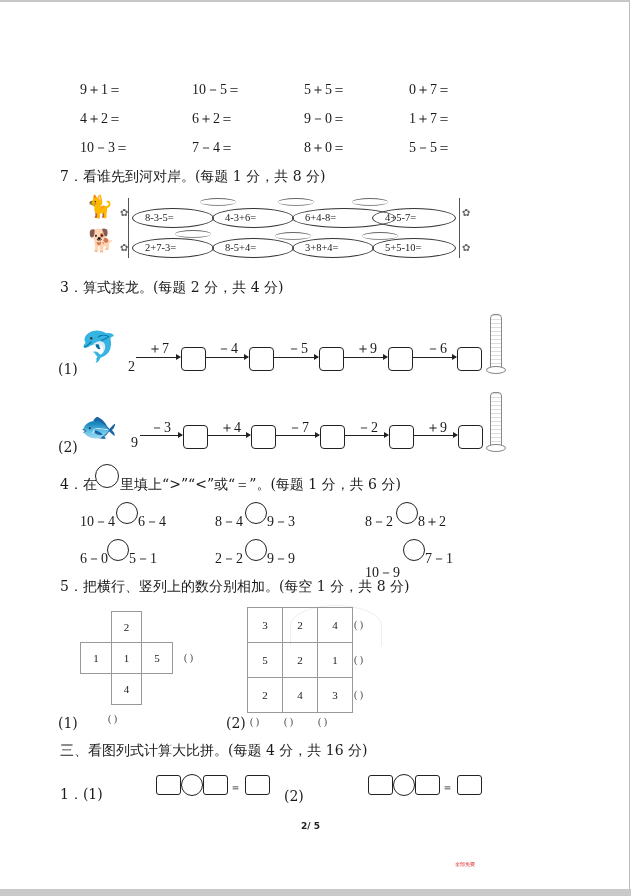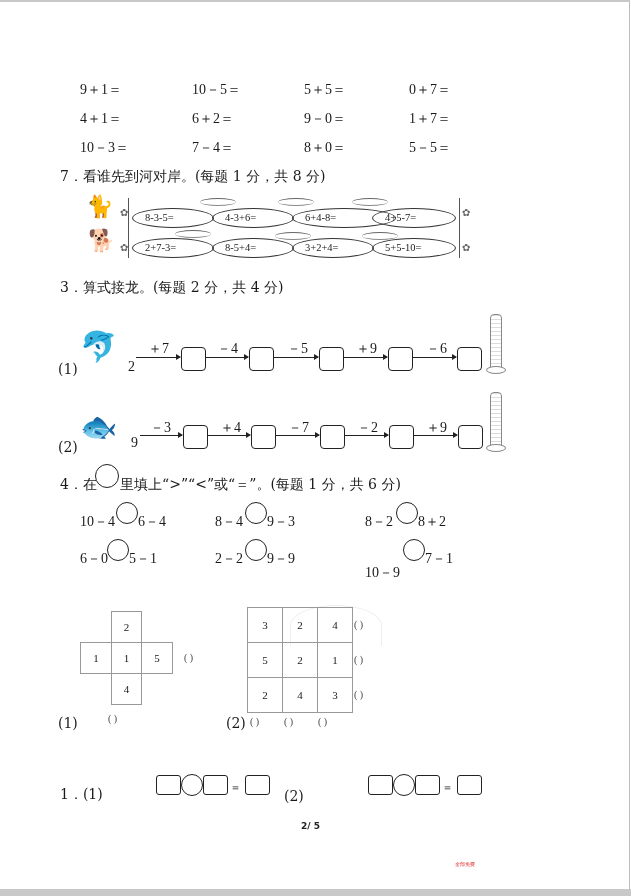--- a/index.html
+++ b/index.html
@@ -43,21 +43,21 @@
 </head>
 <body>
 
 <div class="page">
 
   <div>
     <span class="abs eq" style="left:80px;top:79px">9＋1＝</span>
     <span class="abs eq" style="left:192px;top:79px">10－5＝</span>
     <span class="abs eq" style="left:304px;top:79px">5＋5＝</span>
     <span class="abs eq" style="left:409px;top:79px">0＋7＝</span>
-    <span class="abs eq" style="left:80px;top:108px">4＋1＝</span>
+    <span class="abs eq" style="left:80px;top:108px">4＋2＝</span>
     <span class="abs eq" style="left:192px;top:108px">6＋2＝</span>
     <span class="abs eq" style="left:304px;top:108px">9－0＝</span>
     <span class="abs eq" style="left:409px;top:108px">1＋7＝</span>
     <span class="abs eq" style="left:80px;top:137px">10－3＝</span>
     <span class="abs eq" style="left:192px;top:137px">7－4＝</span>
     <span class="abs eq" style="left:304px;top:137px">8＋0＝</span>
     <span class="abs eq" style="left:409px;top:137px">5－5＝</span>
   </div>
 
   <span class="abs heading" style="left:60px;top:166px">7．看谁先到河对岸。(每题 1 分，共 8 分)</span>
@@ -76,21 +76,21 @@
     <div class="ripple" style="left:175px;top:228px"></div>
     <div class="ripple" style="left:275px;top:230px"></div>
     <div class="ripple" style="left:362px;top:230px"></div>
 
     <div class="oval" style="left:132px;top:206px;width:82px"><span>8-3-5=</span></div>
     <div class="oval" style="left:212px;top:206px;width:82px"><span>4-3+6=</span></div>
     <div class="oval" style="left:292px;top:206px;width:104px"><span>6+4-8=</span></div>
     <div class="oval" style="left:372px;top:206px;width:84px"><span>4+5-7=</span></div>
     <div class="oval" style="left:132px;top:236px;width:82px"><span>2+7-3=</span></div>
     <div class="oval" style="left:212px;top:236px;width:82px"><span>8-5+4=</span></div>
-    <div class="oval" style="left:292px;top:236px;width:82px"><span>3+2+4=</span></div>
+    <div class="oval" style="left:292px;top:236px;width:82px"><span>3+8+4=</span></div>
     <div class="oval" style="left:372px;top:236px;width:84px"><span>5+5-10=</span></div>
   </div>
 
   <span class="abs heading" style="left:60px;top:277px">3．算式接龙。(每题 2 分，共 4 分)</span>
 
   <div>
     <span class="abs txt" style="left:58px;top:359px">(1)</span>
     <span class="critter" style="left:80px;top:330px;font-size:30px">🐬</span>
     <span class="abs eq" style="left:128px;top:357px">2</span>
     <div class="arrow" style="left:136px;top:355px;width:44px"></div>
@@ -165,20 +165,21 @@
     <span class="abs eq" style="left:215px;top:548px">2－2</span>
     <div class="cmp-circle" style="left:245px;top:537px"></div>
     <span class="abs eq" style="left:267px;top:548px">9－9</span>
   </div>
   <div>
     <span class="abs eq" style="left:365px;top:562px">10－9</span>
     <div class="cmp-circle" style="left:403px;top:537px"></div>
     <span class="abs eq" style="left:425px;top:548px">7－1</span>
   </div>
 
+  <span class="abs heading" style="left:60px;top:576px">5．把横行、竖列上的数分别相加。(每空 1 分，共 8 分)</span>
 
   <div>
     <div class="cell" style="left:111px;top:609px;width:31px;height:32px;line-height:30px">2</div>
     <div class="cell" style="left:80px;top:640px;width:32px;height:32px;line-height:30px">1</div>
     <div class="cell" style="left:111px;top:640px;width:31px;height:32px;line-height:30px">1</div>
     <div class="cell" style="left:141px;top:640px;width:32px;height:32px;line-height:30px">5</div>
     <div class="cell" style="left:111px;top:671px;width:31px;height:32px;line-height:30px">4</div>
     <span class="paren" style="left:184px;top:650px">(      )</span>
     <span class="paren" style="left:108px;top:711px">(      )</span>
     <span class="abs txt" style="left:58px;top:713px">(1)</span>
@@ -197,20 +198,21 @@
     <div class="cell" style="left:317px;top:675px;width:36px;height:36px;line-height:34px">3</div>
     <span class="paren" style="left:354px;top:617px">(      )</span>
     <span class="paren" style="left:354px;top:652px">(      )</span>
     <span class="paren" style="left:354px;top:687px">(      )</span>
     <span class="paren" style="left:250px;top:714px">(      )</span>
     <span class="paren" style="left:284px;top:714px">(      )</span>
     <span class="paren" style="left:318px;top:714px">(      )</span>
     <span class="abs txt" style="left:226px;top:713px">(2)</span>
   </div>
 
+  <span class="abs heading" style="left:60px;top:740px">三、看图列式计算大比拼。(每题 4 分，共 16 分)</span>
   <span class="abs txt" style="left:60px;top:784px">1．(1)</span>
 
   <div>
     <div class="eqbox" style="left:156px;top:773px"></div>
     <div class="eqcircle" style="left:181px;top:772px"></div>
     <div class="eqbox" style="left:203px;top:773px"></div>
     <span class="abs" style="left:230px;top:778px;font-size:11px">＝</span>
     <div class="eqbox" style="left:245px;top:773px"></div>
   </div>
 

